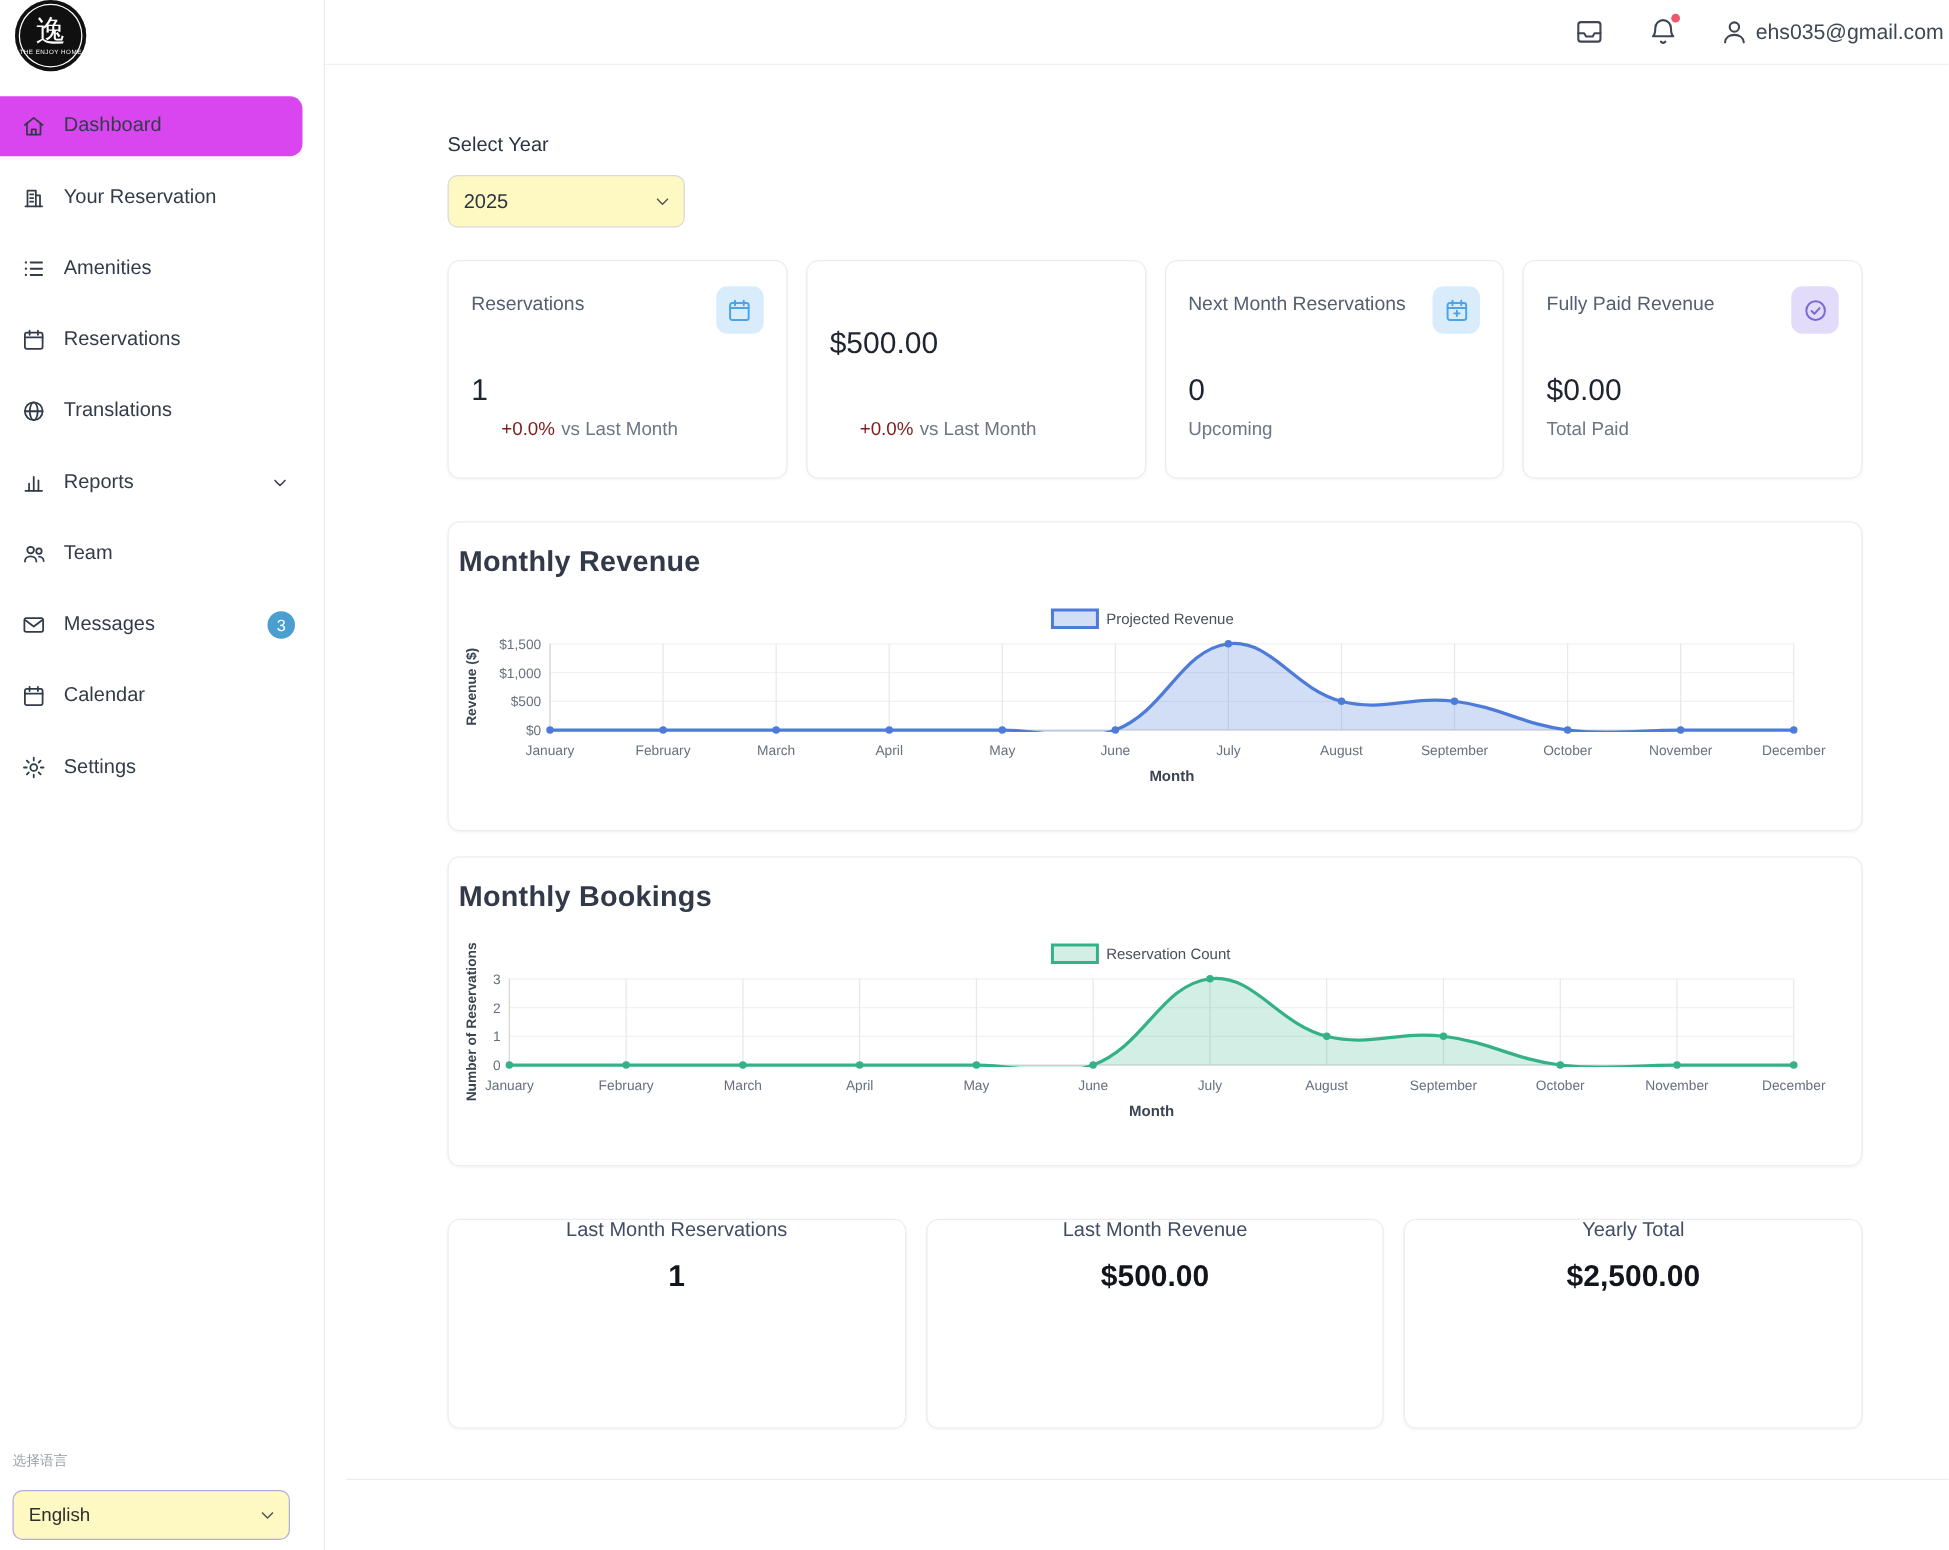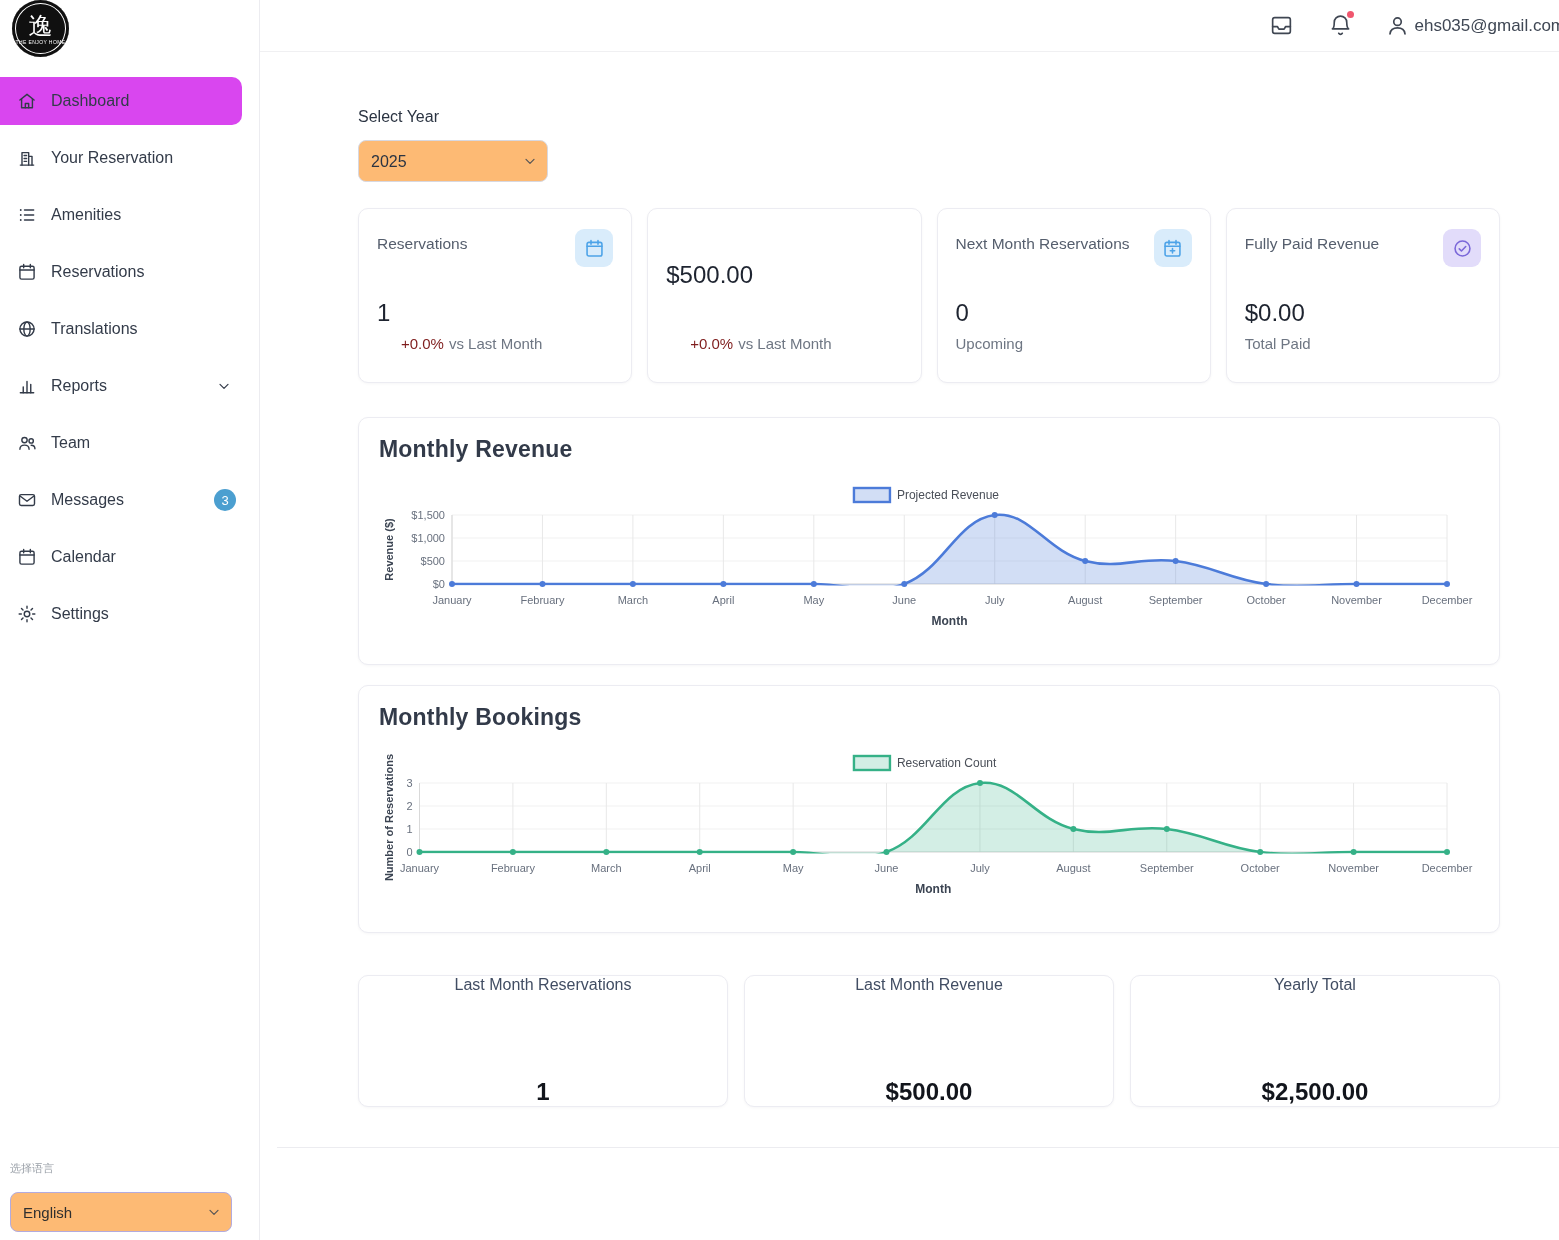--- a/index.html
+++ b/index.html
@@ -38,21 +38,21 @@
     background: #4b9fd0; color: #fff; font-size: 13px;
     display: flex; align-items: center; justify-content: center;
   }
   .nav-chevron { margin-left: auto; margin-right: 10px; color: #333b49; display: flex; }
 
   .lang-block { position: absolute; left: 10px; bottom: 8px; width: 222px; }
   .lang-label { font-size: 11px; color: #9aa0a8; margin-bottom: 16px; }
   .select-wrap { position: relative; }
   .select-wrap select {
     width: 100%; height: 40px; appearance: none; -webkit-appearance: none;
-    border: 1.5px solid #b3abde; border-radius: 8px; background: #fdba74;
+    border: 1.5px solid #b3abde; border-radius: 8px; background: #fef9c3;
     font-family: "Liberation Sans", sans-serif; font-size: 15px; color: #2f2f2f;
     padding: 0 30px 0 12px; cursor: pointer;
   }
   .select-chevron {
     position: absolute; right: 10px; top: 50%; transform: translateY(-50%);
     color: #555; pointer-events: none; display: flex;
   }
 
   
   .main { flex: 1; background: #fff; display: flex; flex-direction: column; }
@@ -86,30 +86,30 @@
   .stat-icon.blue   { background: #d9ecfb; color: #4da3e8; }
   .stat-icon.orange { background: #fdeed2; color: #f0a63c; font-size: 20px; font-weight: bold; }
   .stat-icon.purple { background: #e2dcfa; color: #7b68d9; }
   .stat-value { margin-top: 32px; font-size: 24px; font-weight: 500; color: #1e2430; }
   .stat-sub { position: absolute; left: 18px; bottom: 30px; font-size: 15px; color: #6e7683; }
   .stat-sub .delta { color: #7f1d1d; margin-right: 5px; margin-left: 24px; }
   .stat-sub .delta:empty { display: none; }
 
   .chart-card {
     margin-top: 34px; background: #fff; border: 1px solid #ececf2; border-radius: 10px;
-    padding: 18px 20px 24px; box-shadow: 0 1px 3px rgba(20,20,40,.04);
+    padding: 18px 8px 24px; box-shadow: 0 1px 3px rgba(20,20,40,.04);
   }
   .chart-card + .chart-card { margin-top: 20px; }
   .chart-title { font-size: 23px; font-weight: 700; color: #323a49; letter-spacing: .2px; }
   svg.chart { display: block; margin-top: 12px; width: 1100px; height: 165px; }
 
   .summary-row { display: flex; gap: 16px; margin-top: 42px; }
   .summary-card {
-    flex: 1; height: 132px; background: #fff; border: 1px solid #ececf2; border-radius: 10px;
-    display: flex; flex-direction: column; align-items: center; justify-content: space-between; gap: 14px;
+    flex: 1; height: 168px; background: #fff; border: 1px solid #ececf2; border-radius: 10px;
+    display: flex; flex-direction: column; align-items: center; justify-content: flex-start; gap: 14px;
     box-shadow: 0 1px 3px rgba(20,20,40,.04);
   }
   .summary-title { font-size: 16px; color: #414d63; }
   .summary-value { font-size: 24px; font-weight: 700; color: #12151c; }
 
   .hr-line { border-top: 1px solid #ececf0; margin: 40px -69px 0 -81px; }
 </style>
 </head>
 <body>
 

